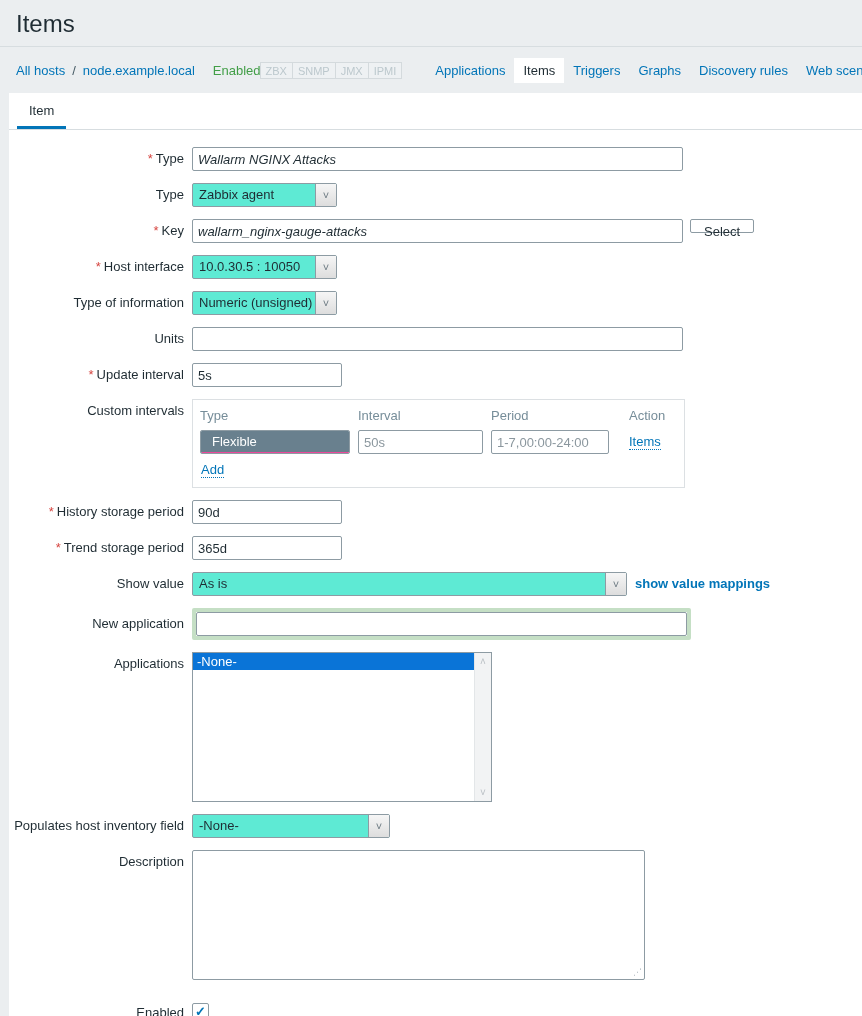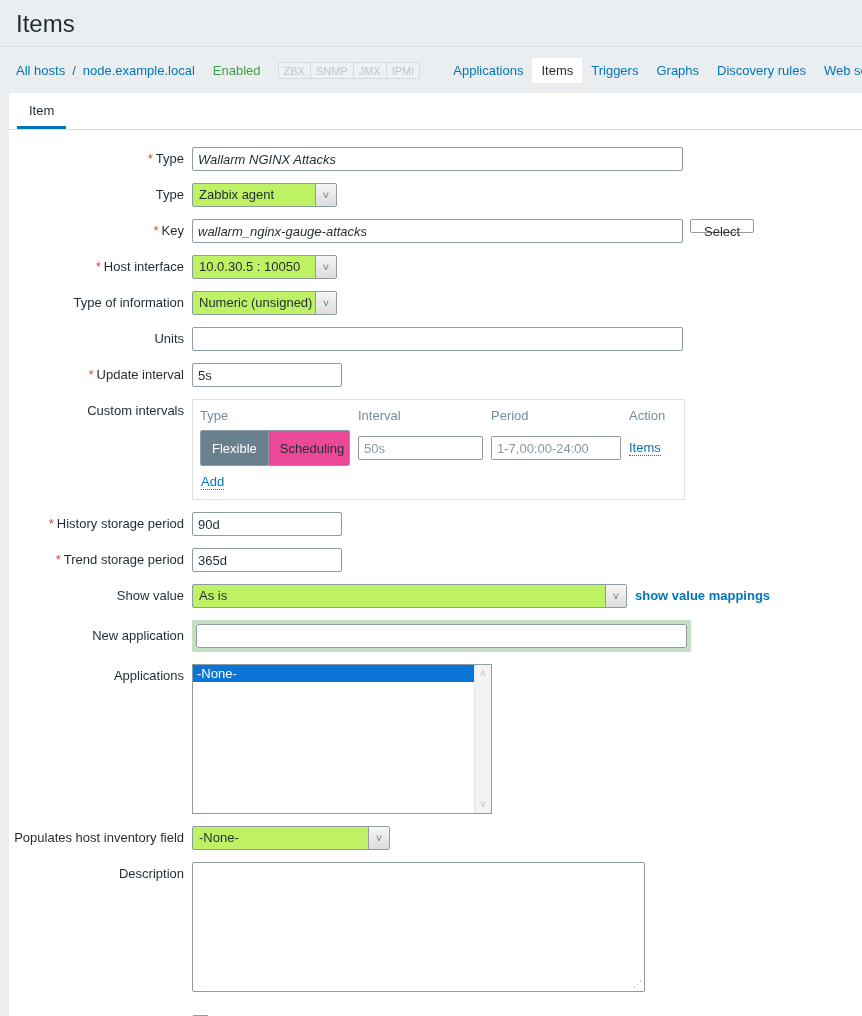--- a/index.html
+++ b/index.html
@@ -14,21 +14,21 @@
 
   
   .page-header { padding:10px 16px 0 16px; }
   .page-title { font-size:24px; font-weight:400; color:#1f2c33; padding-bottom:8px; }
   .header-divider { border-bottom:1px solid #d7dde0; }
 
   .crumb-bar { display:flex; align-items:center; padding:11px 10px 10px 16px; white-space:nowrap; }
   .crumb-link { color:#0275b8; }
   .crumb-sep { margin:0 7px; color:#455a64; }
   .host-status { color:#429e47; margin-left:18px; }
-  .iface-badges { display:inline-flex; margin-left:18px; }
+  .iface-badges { display:inline-flex; }
   .iface-badge {
     border:1px solid #d4dadd; color:#bcc8cd; background:#eef1f3;
     padding:2px 5px 1px 5px; font-size:11px; margin-left:-1px;
   }
   .host-nav { display:flex; margin-left:24px; }
   .host-nav a { color:#0275b8; padding:5px 9px; }
   .host-nav a.selected { background:#ffffff; color:#1f2c33; }
 
   
   .panel { background:#ffffff; margin-left:9px; height:932px; }
@@ -46,21 +46,21 @@
     border:1px solid #8d9ba3; background:#fff; color:#1f2c33;
     font:13px "Liberation Sans", sans-serif; height:24px; padding:2px 5px; border-radius:2px;
   }
   .tin::placeholder { color:#8b979e; }
   .w-full { width:491px;font-style:italic; }
   .w-sm { width:150px; }
 
   
   .sel {
     display:inline-flex; align-items:stretch; border:1px solid #8d9ba3;
-    background:#bef264; height:24px; border-radius:2px; cursor:default;
+    background:#5eead4; height:24px; border-radius:2px; cursor:default;
   }
   .sel-value { padding:3px 6px; flex:1; white-space:nowrap; overflow:hidden; }
   .sel-btn {
     flex:none; width:21px; display:flex; align-items:center; justify-content:center;
     background:linear-gradient(#f6f6f6,#dddddd); border-left:1px solid #8d9ba3;
     color:#6c7a82; font-size:11px;
   }
   .sel-145 { width:145px; }
   .sel-435 { width:435px; }
   .sel-198 { width:198px; }
@@ -69,21 +69,21 @@
     border:1px solid #8d9ba3; background:#fff; color:#1f2c33; border-radius:2px;
     font:13px "Liberation Sans", sans-serif; padding:4px 13px; height:14px; margin-left:7px; cursor:pointer;
   }
   .link { color:#0275b8; }
   .link-dotted { color:#0275b8; border-bottom:1px dotted #0275b8; }
 
   
   .ci-box { border:1px solid #dcе0e3; border:1px solid #dce0e3; width:493px; padding:8px 7px 10px 7px; }
   .ci-grid { display:grid; grid-template-columns:150px 125px 130px auto; column-gap:8px; row-gap:7px; align-items:center; }
   .ci-head { color:#768d99; }
-  .seg { display:inline-flex; border:1px solid #8d9ba3; border-radius:2px; overflow:hidden; height:36px; }
+  .seg { display:inline-flex; border:1px solid #8d9ba3; border-radius:2px; overflow:hidden; height:24px;flex-direction:column; }
   .seg-btn { padding:3px 11px; background:#ec4899; color:#1f2c33; display:flex; align-items:center; cursor:pointer; }
   .seg-btn.on { background:#69808e; color:#fff; }
   .seg-btn + .seg-btn { border-left:1px solid #8d9ba3; }
   .ci-add { margin-top:8px; padding-left:1px; }
 
   
   .sv-link { margin-left:8px; padding-top:4px; display:inline-block;font-weight:bold; }
 
   
   .newapp-wrap { border:4px solid #c5dfc5; border-radius:2px; padding:0; display:inline-block; }
@@ -203,21 +203,21 @@
           <div class="ci-head">Type</div>
           <div class="ci-head">Interval</div>
           <div class="ci-head">Period</div>
           <div class="ci-head">Action</div>
 
           <div class="seg">
             <span class="seg-btn on">Flexible</span>
             <span class="seg-btn">Scheduling</span>
           </div>
           <input class="tin" style="width: 125px;" type="text" placeholder="50s">
-          <input class="tin" style="width: 130px;" type="text" placeholder="1-7,00:00-24:00">
+          <input class="tin" style="width: 118px;" type="text" placeholder="1-7,00:00-24:00">
           <a class="link-dotted" style="justify-self:start">Items</a>
         </div>
         <div class="ci-add"><a class="link-dotted">Add</a></div>
       </div>
     </div>
 
     <div class="frow">
       <div class="flabel"><span class="req">*</span><span>History storage period</span></div>
       <input class="tin w-sm" type="text" value="90d" style="">
     </div>

